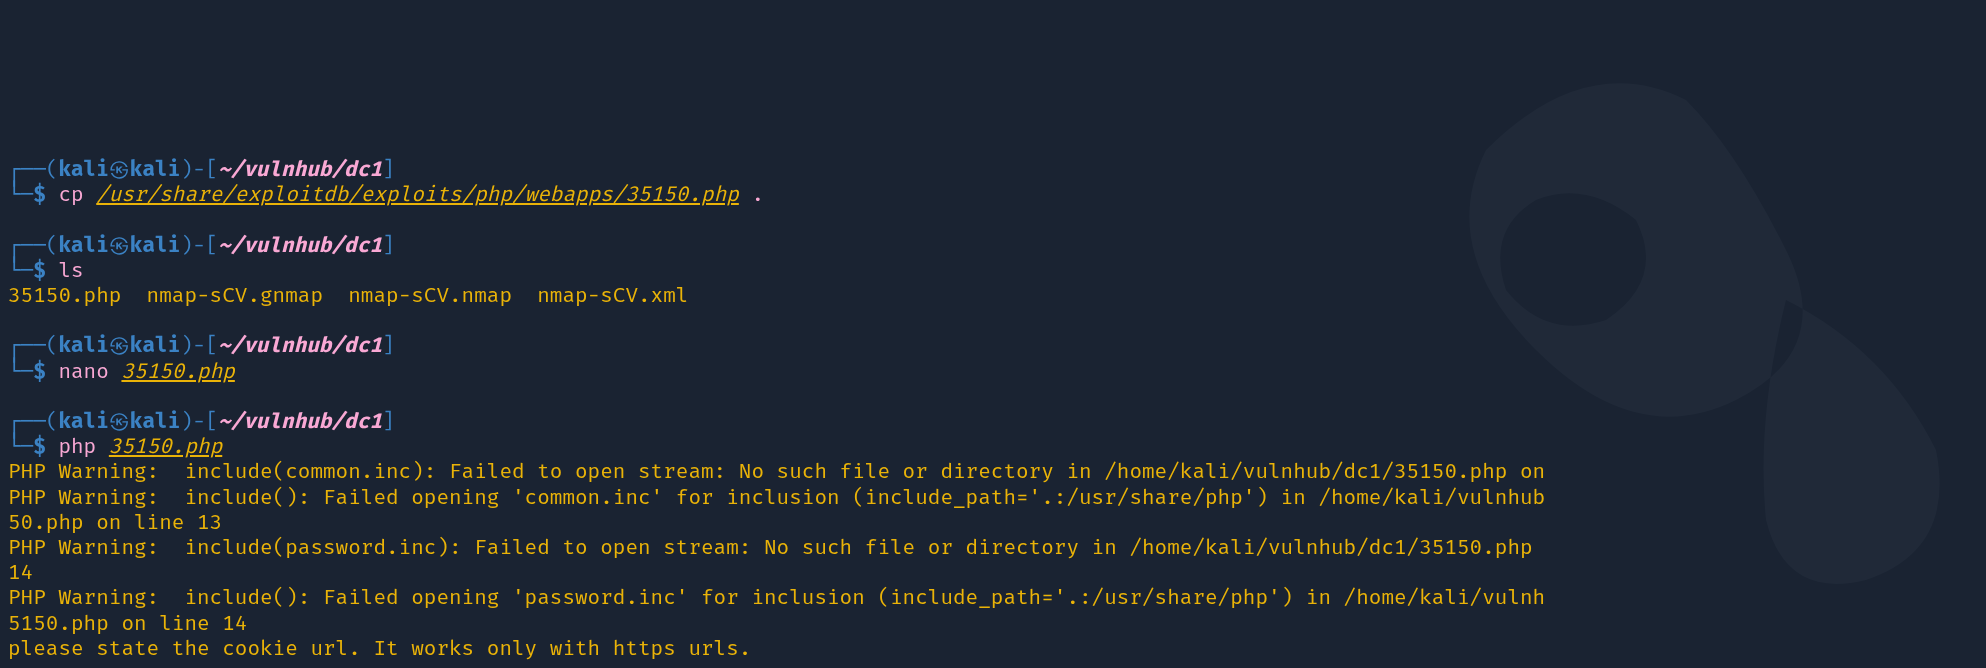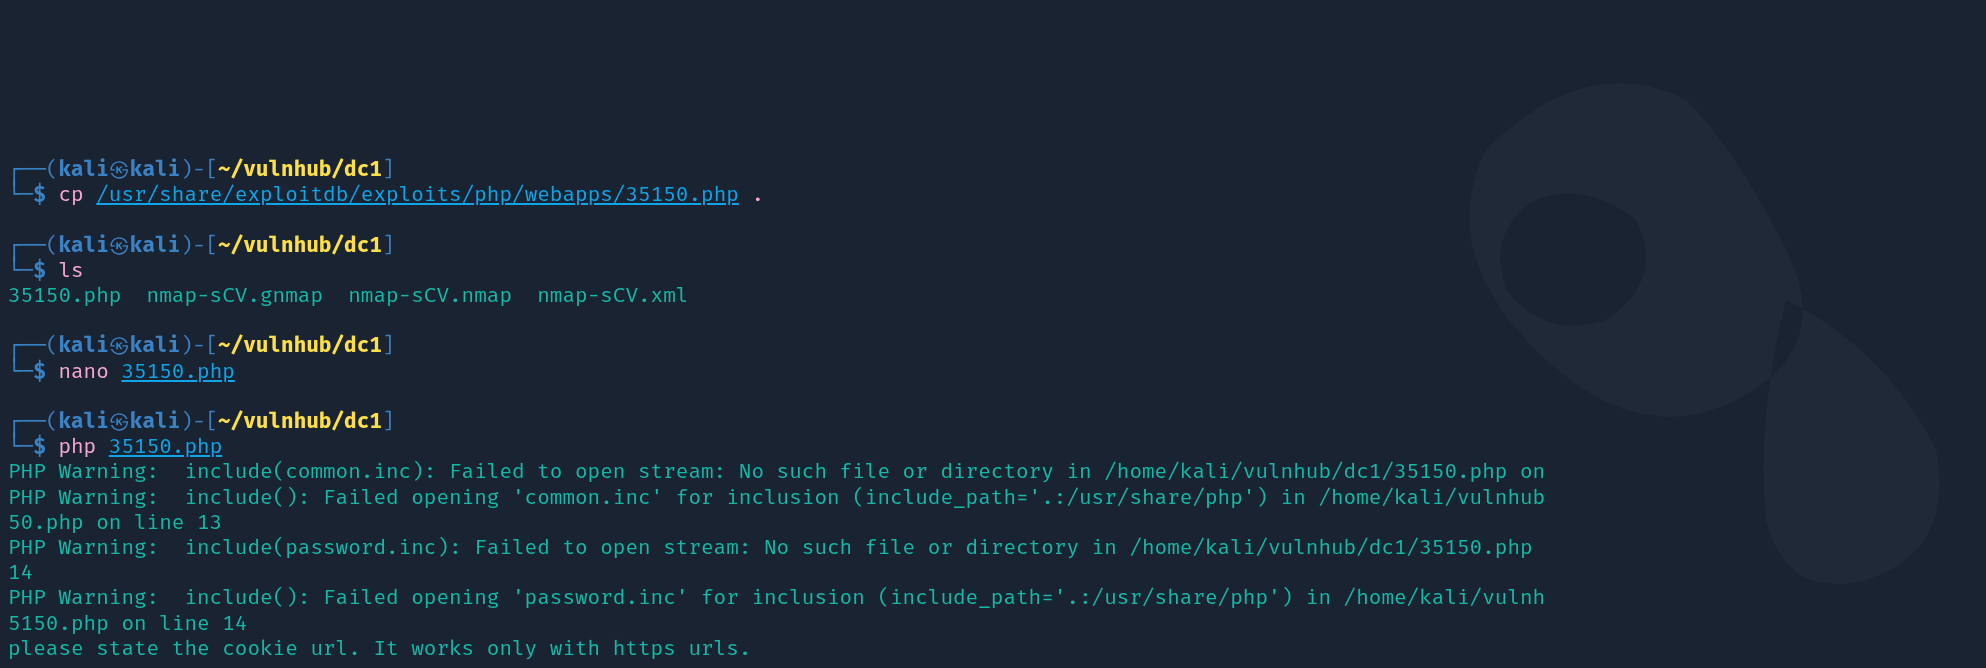--- a/index.html
+++ b/index.html
@@ -53,36 +53,38 @@
       color: #3b82c4;
       font-weight: bold;
     }
     .dash {
       color: #3b82c4;
     }
     .bracket {
       color: #3b82c4;
     }
     .path {
-      color: #fde047;
+      color: #f9a8d4;
       font-weight: bold;
+      font-style: italic;
     }
     .dollar {
       color: #3b82c4;
       font-weight: bold;
     }
     .cmd {
       color: #f9a8d4;
     }
     .cmd-arg {
-      color: #0ea5e9;
+      color: #eab308;
       text-decoration: underline;
+      font-style: italic;
     }
     .output {
-      color: #14b8a6;
+      color: #eab308;
     }
     .blank {
       display: block;
       height: 1.2em;
     }
   </style>
 </head>
 <body>
 
 

